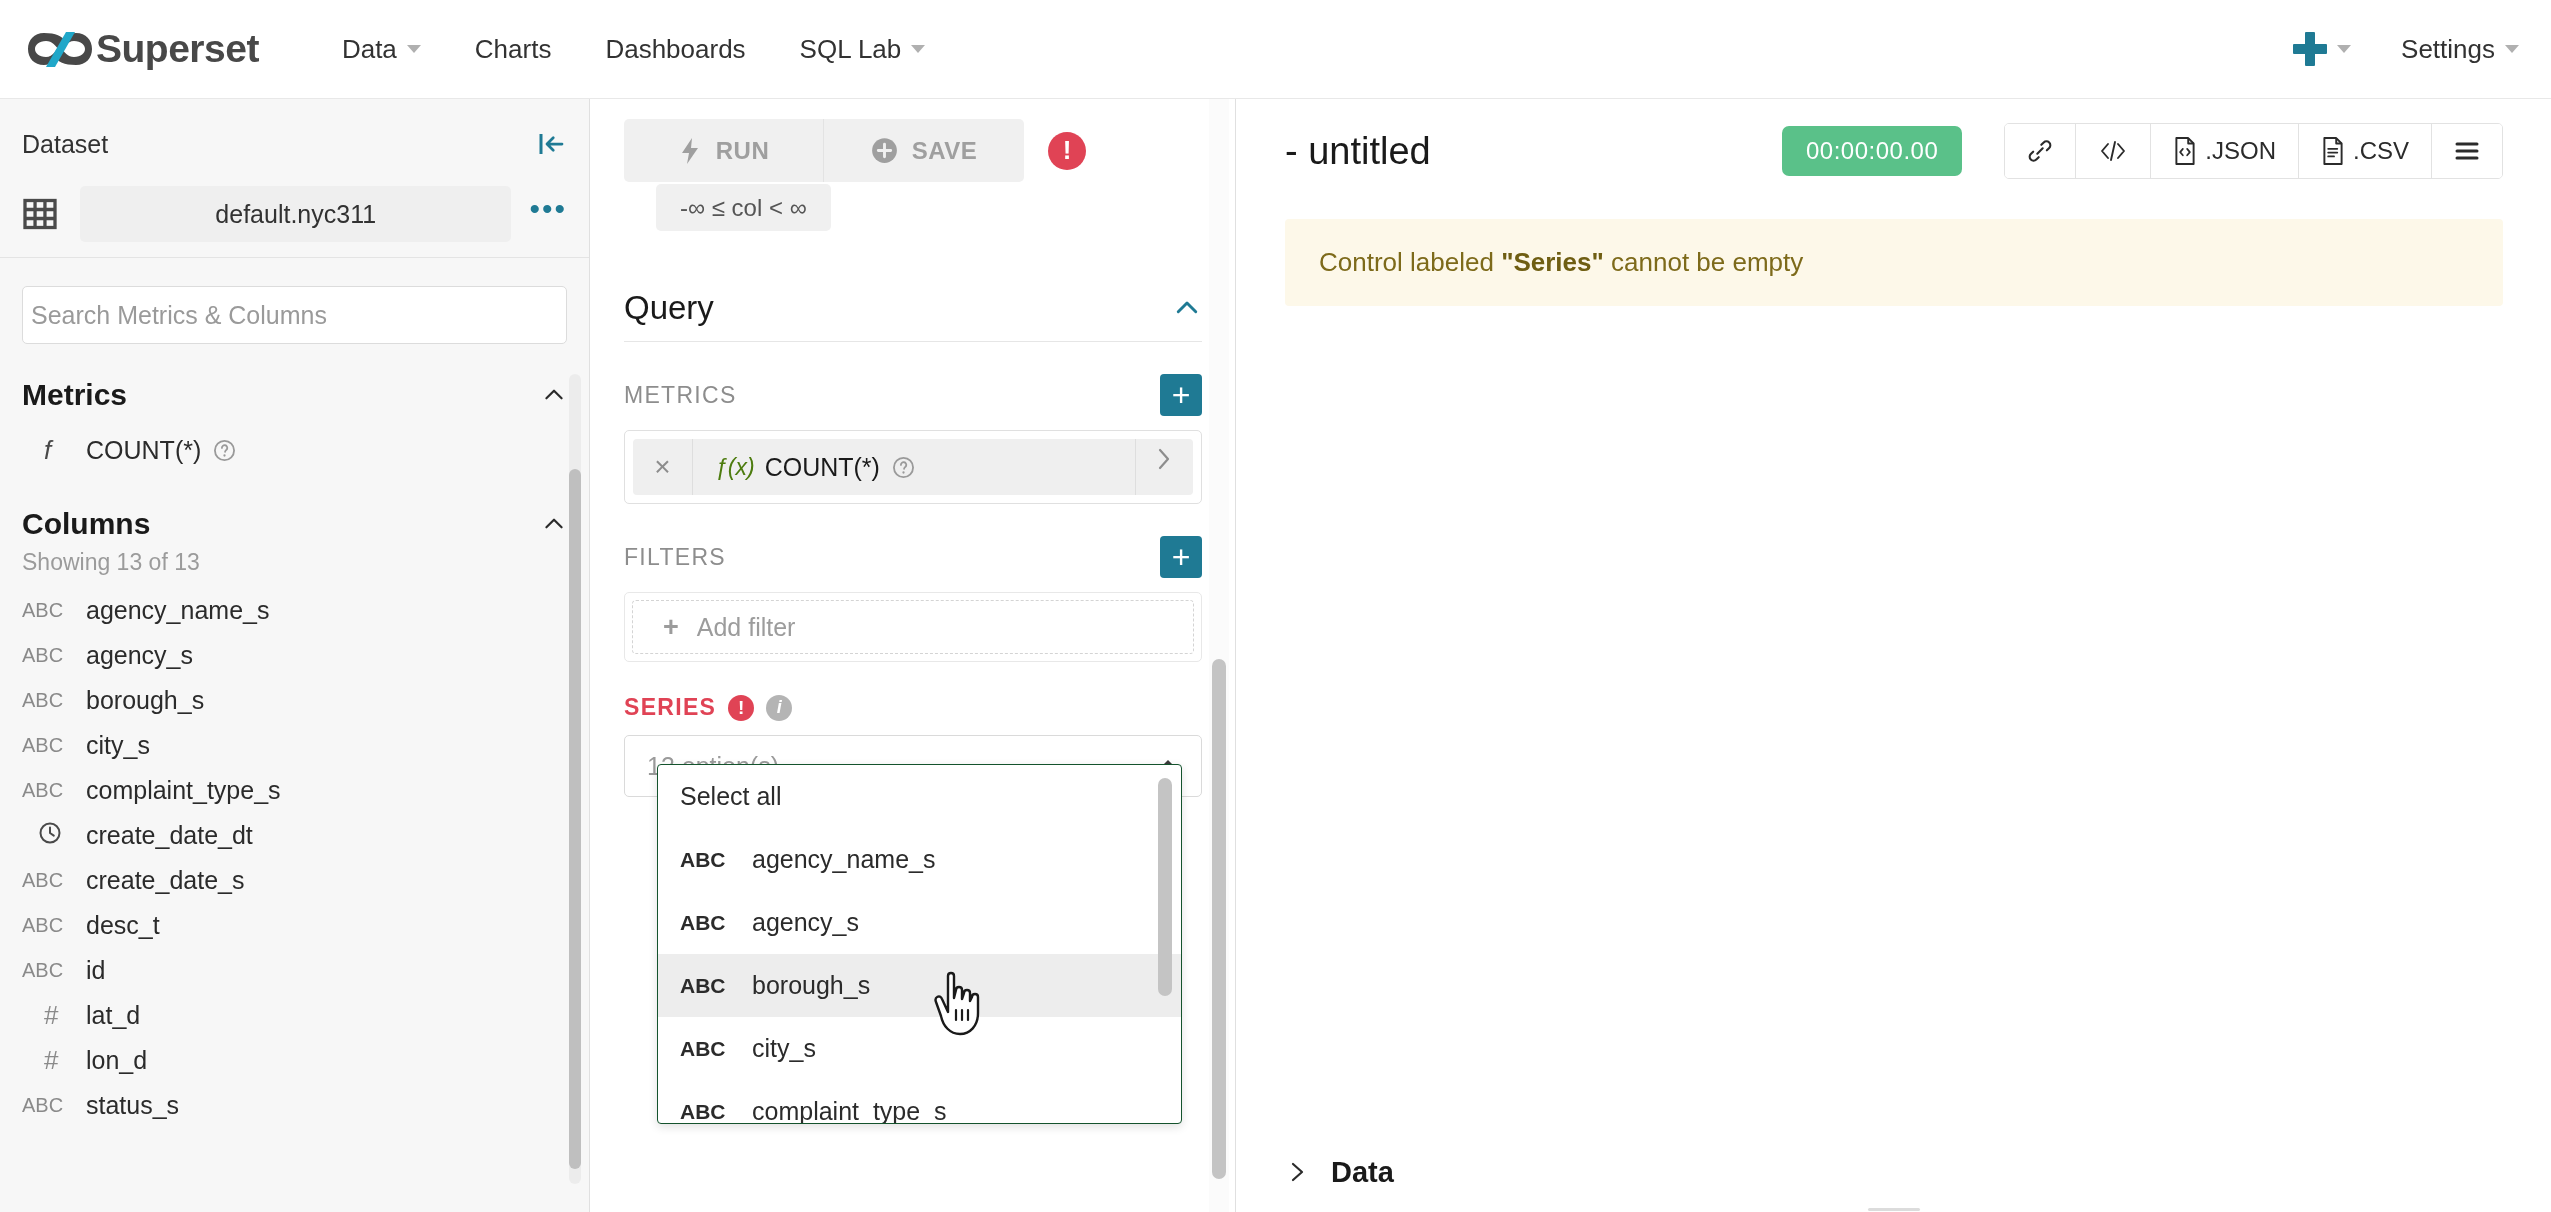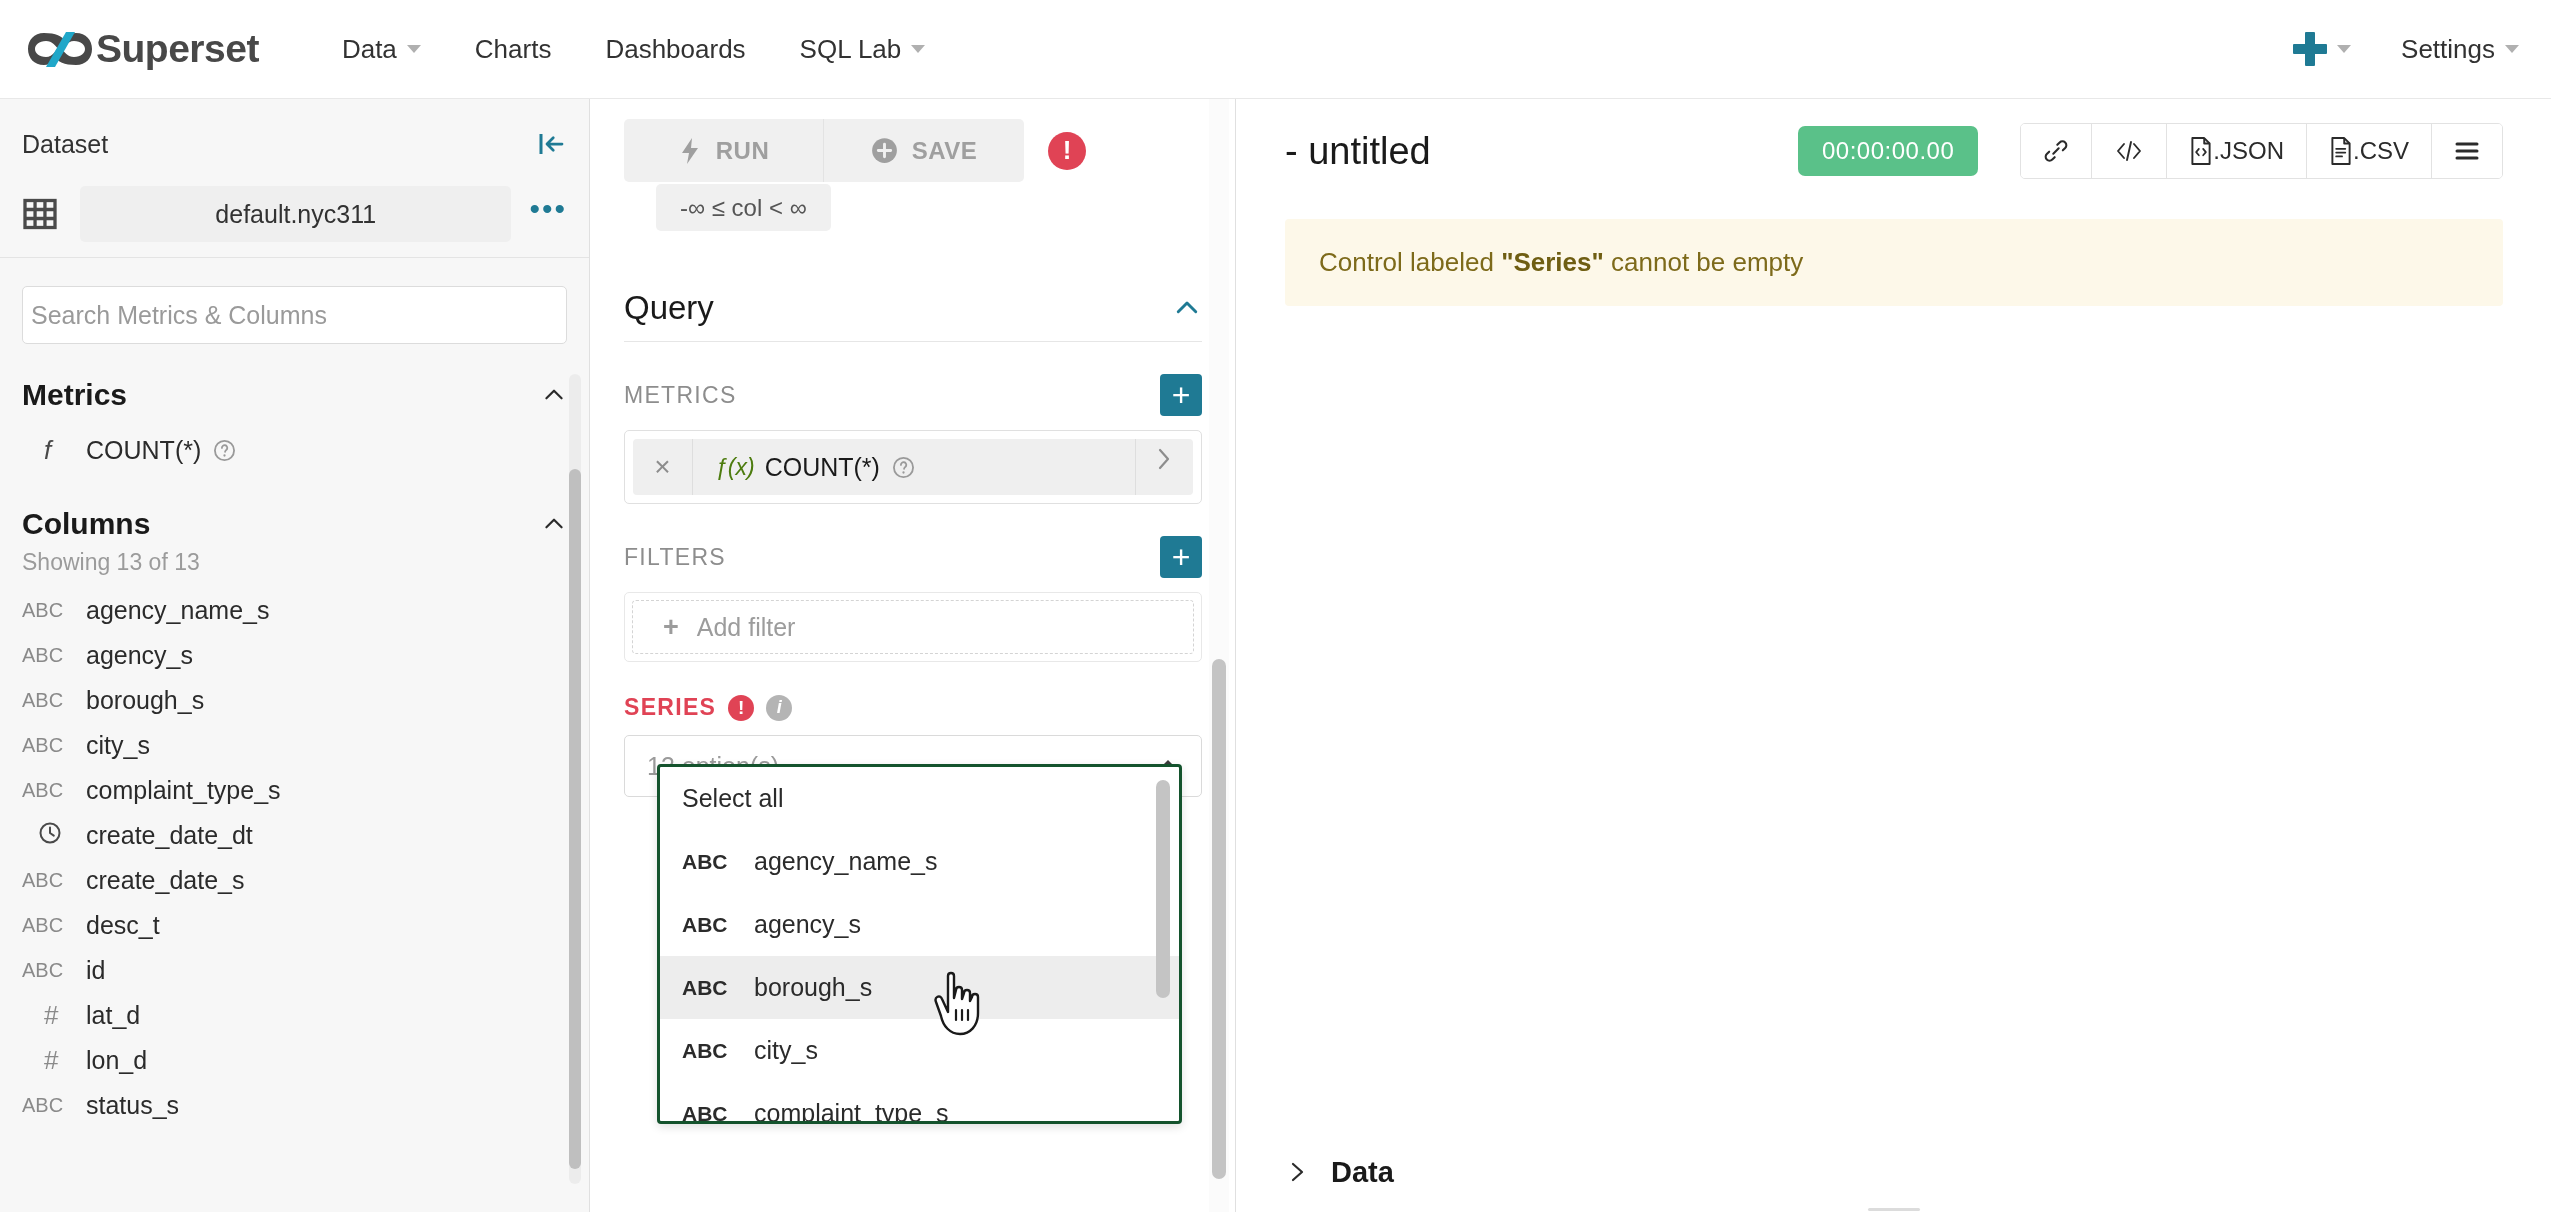--- a/index.html
+++ b/index.html
@@ -205,21 +205,21 @@
 
   .series-select {
     margin: 14px 33px 0 33px; border: 1px solid #dadada; border-radius: 5px;
     height: 62px; display: flex; align-items: center; padding: 0 22px;
     background: #fff; cursor: pointer;
   }
   .ss-placeholder { font-size: 25px; color: #9a9a9a; }
   .ss-caret { margin-left: auto; }
   .dropdown {
     position: absolute; left: 657px; top: 764px; width: 525px; height: 360px;
-    background: #fff; border: 3px solid #14532d; border-radius: 4px;
+    background: #fff; border: 1px solid #14532d; border-radius: 4px;
     box-shadow: 0 3px 10px rgba(0,0,0,0.12); overflow: hidden;
   }
   .dd-item {
     display: flex; align-items: center; height: 63px; padding-left: 22px;
     font-size: 25px; color: #2b2b2b; cursor: pointer;
   }
   .dd-item.hover { background: #ededed; }
   .dd-type {
     width: 72px; flex: none; font-size: 21px; font-weight: bold; color: #2b2b2b;
   }
@@ -257,21 +257,21 @@
   .icon-group {
     display: flex; align-items: stretch; margin-left: 18px;
     border: 1px solid #e2e2e2; border-radius: 5px; overflow: hidden; height: 56px;
   }
   .ig-btn {
     display: flex; align-items: center; justify-content: center;
     padding: 0 22px; border-right: 1px solid #e2e2e2; cursor: pointer;
     font-size: 24px; color: #2b2b2b; background: #fff;
   }
   .ig-btn:last-child { border-right: none; }
-  .ig-lbl { }
+  .ig-lbl { margin-left: 8px; }
   .alert-banner {
     margin: 16px 48px 0 48px; background: #fdf8e9; border-radius: 4px;
     padding: 28px 34px; font-size: 26px; color: #7d6a1a;
   }
   .alert-banner b { font-weight: bold; color: #6f5e12; }
   .drag-handle {
     position: absolute; left: 50%; top: 1109px; transform: translateX(-50%);
     width: 52px; height: 3px; background: #dcdcdc; border-radius: 2px;
   }
   .data-panel {

